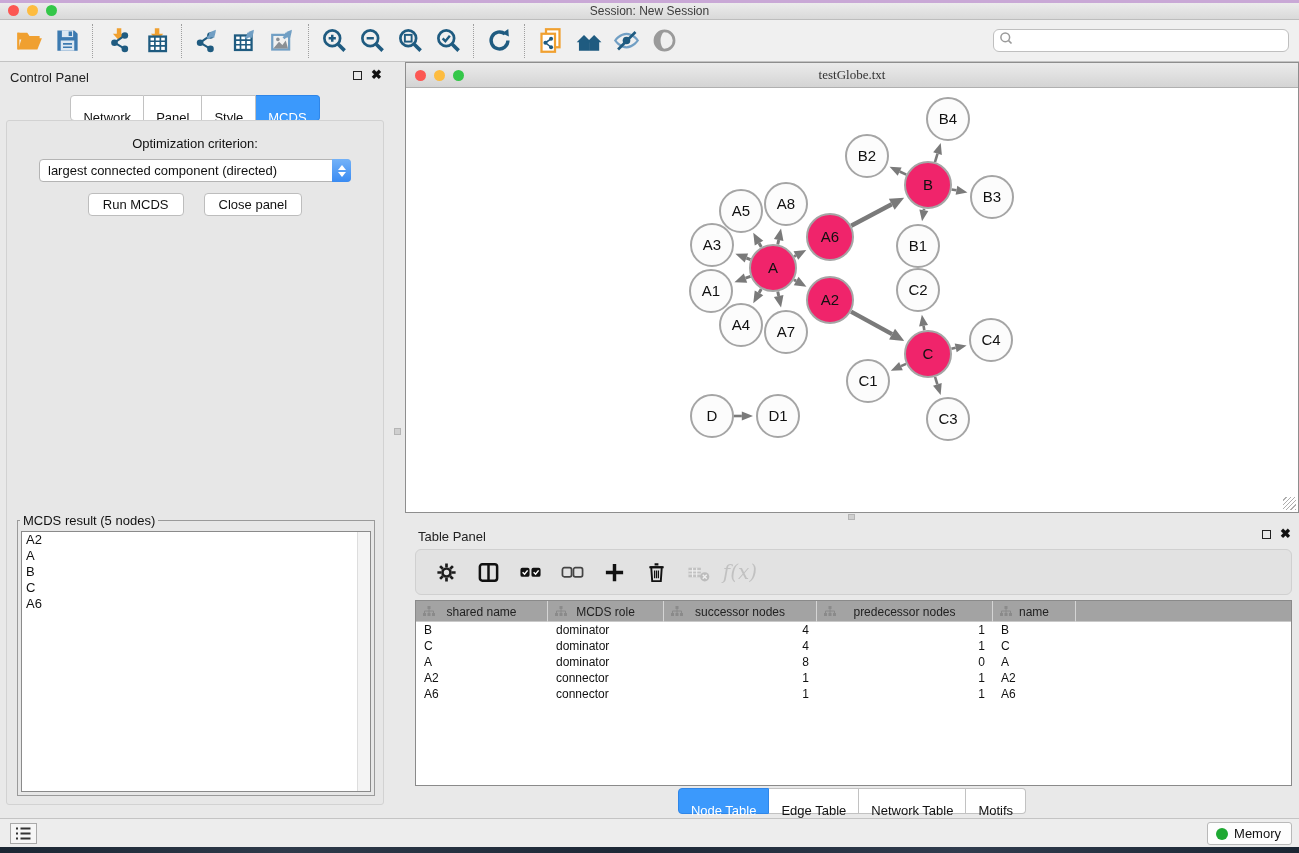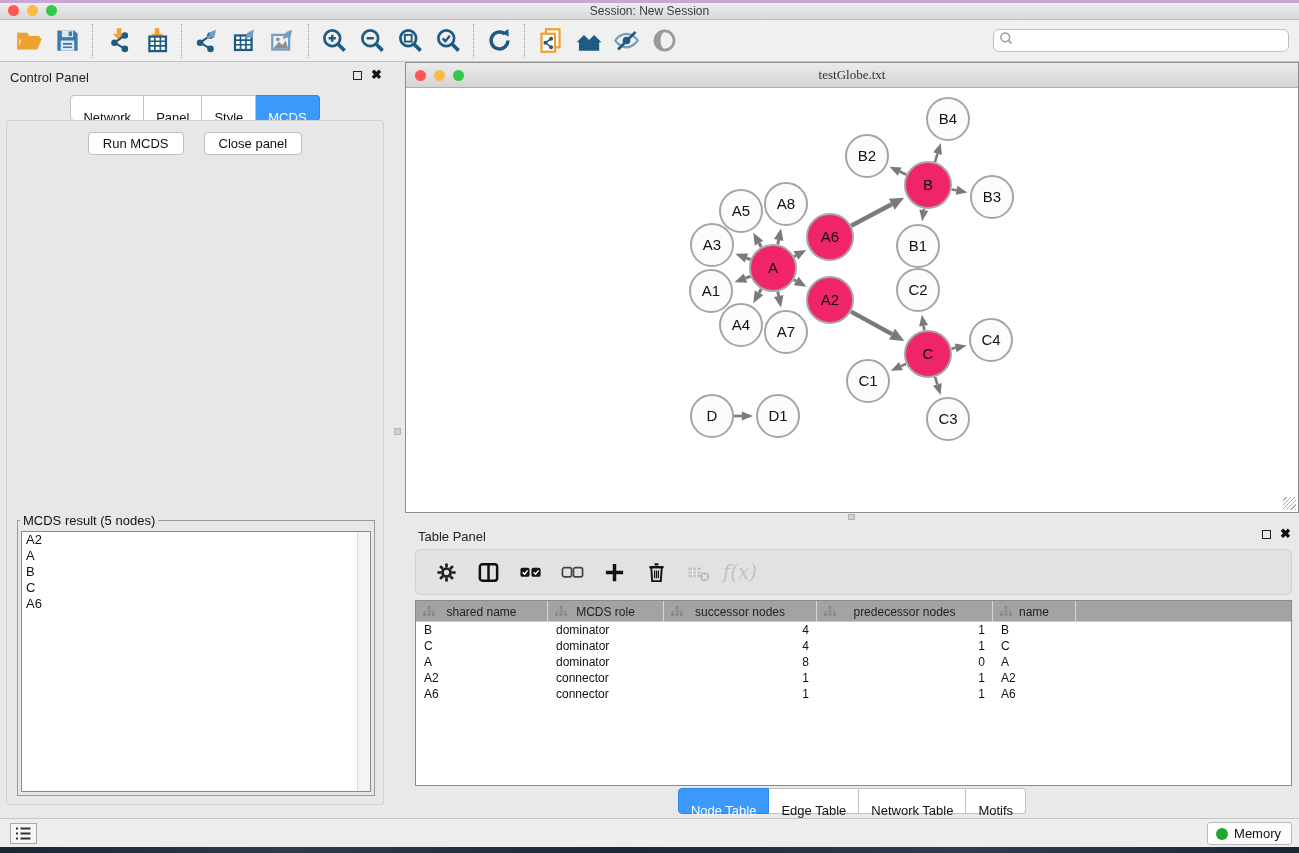--- a/index.html
+++ b/index.html
@@ -277,20 +277,28 @@
       <span class="close-x">✖</span>
     </span>
   </div>
   <div class="cp-tabs" id="cp-tabs">
       <div class="seg">Network</div>
       <div class="seg">Panel</div>
       <div class="seg">Style</div>
       <div class="seg active">MCDS</div>
     </div>
   <div class="cp-body">
+    <div class="opt-label">Optimization criterion:</div>
+    <div class="dropdown">
+      <span>largest connected component (directed)</span>
+      <span class="stepper">
+          <span class="tri-up"></span>
+          <span class="tri-dn"></span>
+        </span>
+    </div>
     <div class="cp-buttons">
       <button class="btn">Run MCDS</button>
       <button class="btn">Close panel</button>
     </div>
     <fieldset class="result-box">
       <legend>MCDS result (5 nodes)</legend>
       <div class="result-list" id="result-list">
         <div class="result-item">A2</div>
           <div class="result-item">A</div>
           <div class="result-item">B</div>

